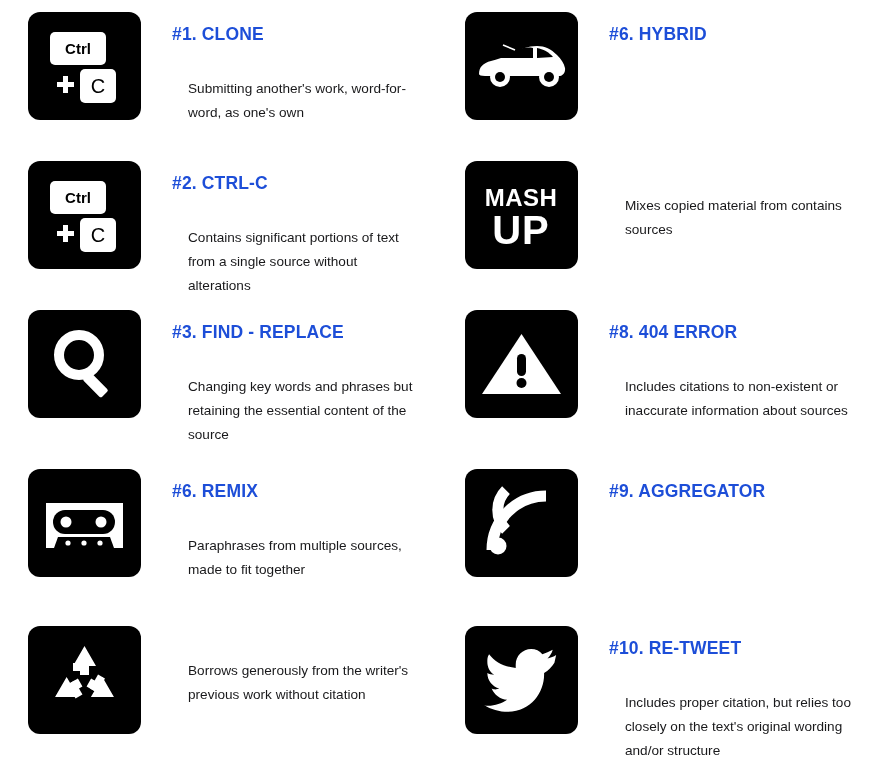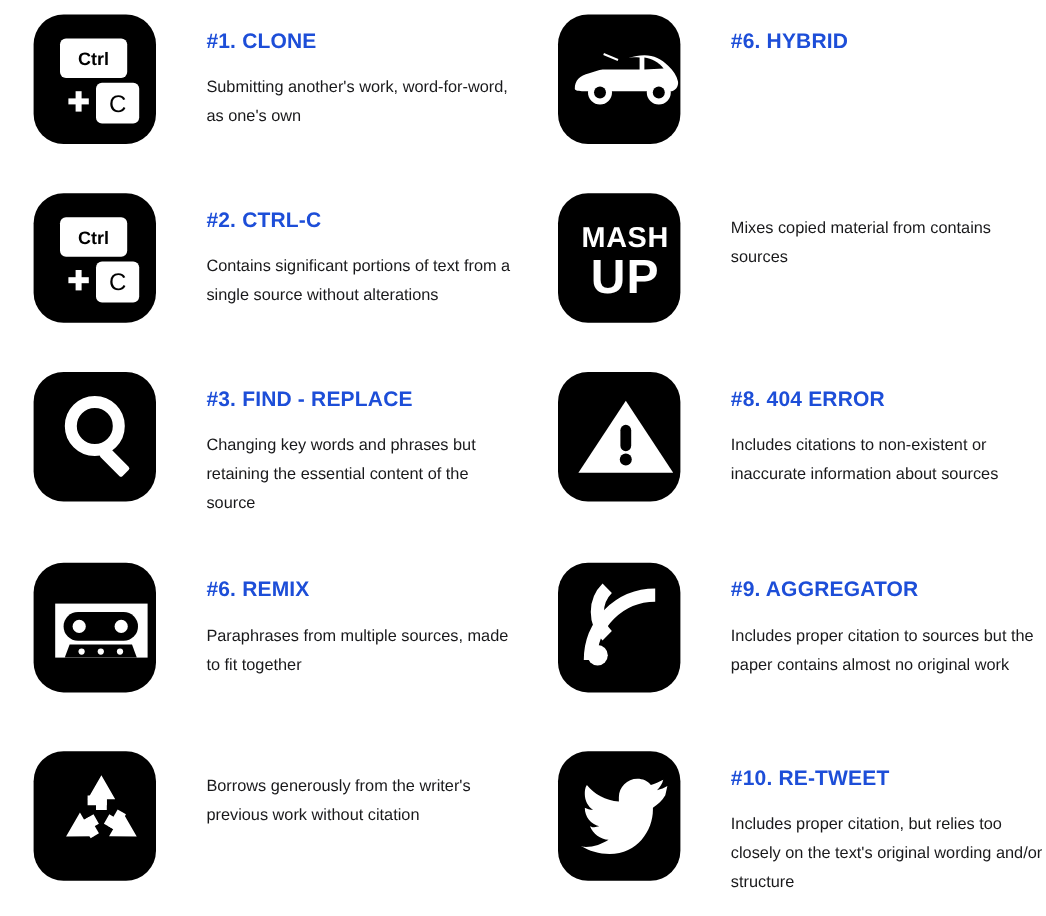--- a/index.html
+++ b/index.html
@@ -35,24 +35,24 @@
     position: absolute;
     left: 0;
     width: 436px;
     box-sizing: border-box;
   }
 
   .tile {
     position: absolute;
     left: 28px;
     top: 0;
-    width: 102px;
+    width: 113px;
     height: 108px;
     background: #000000;
-    border-radius: 25px;
+    border-radius: 12px;
     overflow: hidden;
   }
   .column.right .tile { left: 29px; }
 
   .tile svg {
     display: block;
     width: 113px;
     height: 108px;
   }
 
@@ -76,21 +76,21 @@
     margin: 0;
     padding-top: 12px;
     white-space: nowrap;
   }
 
   .card-desc {
     font-size: 13.6px;
     font-weight: normal;
     color: #19191b;
     line-height: 24px;
-    margin: 0;
+    margin: 16px;
     padding-top: 17px;
   }
 </style>
 </head>
 <body>
 
 <div id="grid">
 
   <div class="column left">
 
@@ -239,21 +239,20 @@
             <path d="M27 81 A54 54 0 0 1 81 27"></path>
           </g>
           <g fill="none" stroke="#ffffff" stroke-width="11" stroke-linecap="butt">
             <path d="M27 55 A28 28 0 0 1 55 27" transform="rotate(-45 41 41)"></path>
           </g>
           <circle cx="33" cy="77" r="8.5" fill="#ffffff"></circle>
         </svg>
       </div>
       <div class="text-block">
         <h2 class="card-title">#9. AGGREGATOR</h2>
-        <p class="card-desc">Includes proper citation to sources but the paper contains almost no original work</p>
       </div>
     </div>
 
     <div class="card" style="top:626px;">
       <div class="tile">
         <svg viewBox="0 0 113 108" xmlns="http://www.w3.org/2000/svg">
           <path d="M91 38 C88 40 85 41 81 42 C84 39 86 36 87 32 C83 34 79 36 75 37 C72 33 67 31 62 31 C52 31 44 39 44 49 C44 50 44 52 44 53 C31 52 20 46 13 37 C11 40 11 43 11 46 C11 52 14 58 19 61 C16 61 13 60 11 59 L11 59 C11 68 17 75 25 77 C23 77 22 78 20 78 C19 78 18 78 16 77 C19 84 26 90 34 90 C28 94 20 97 12 97 C10 97 9 97 7 96 C15 101 25 104 35 104 C62 104 77 81 77 61 C77 60 77 60 77 59 C82 56 86 52 89 47 Z" fill="#ffffff" transform="translate(6,-14) scale(0.86) translate(8,12)"></path>
         </svg>
       </div>
       <div class="text-block">

